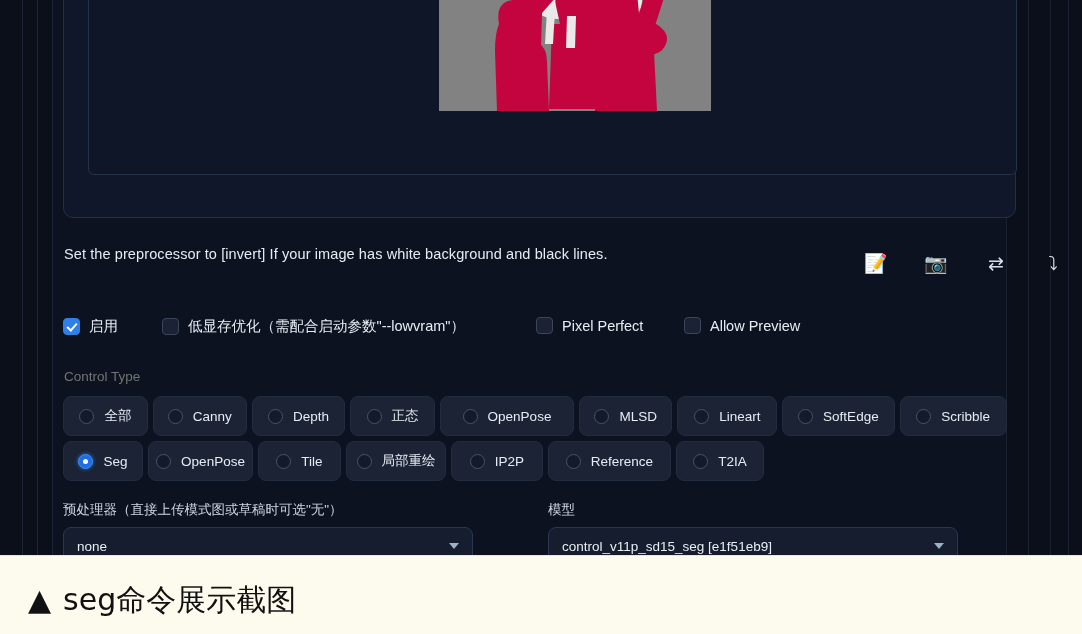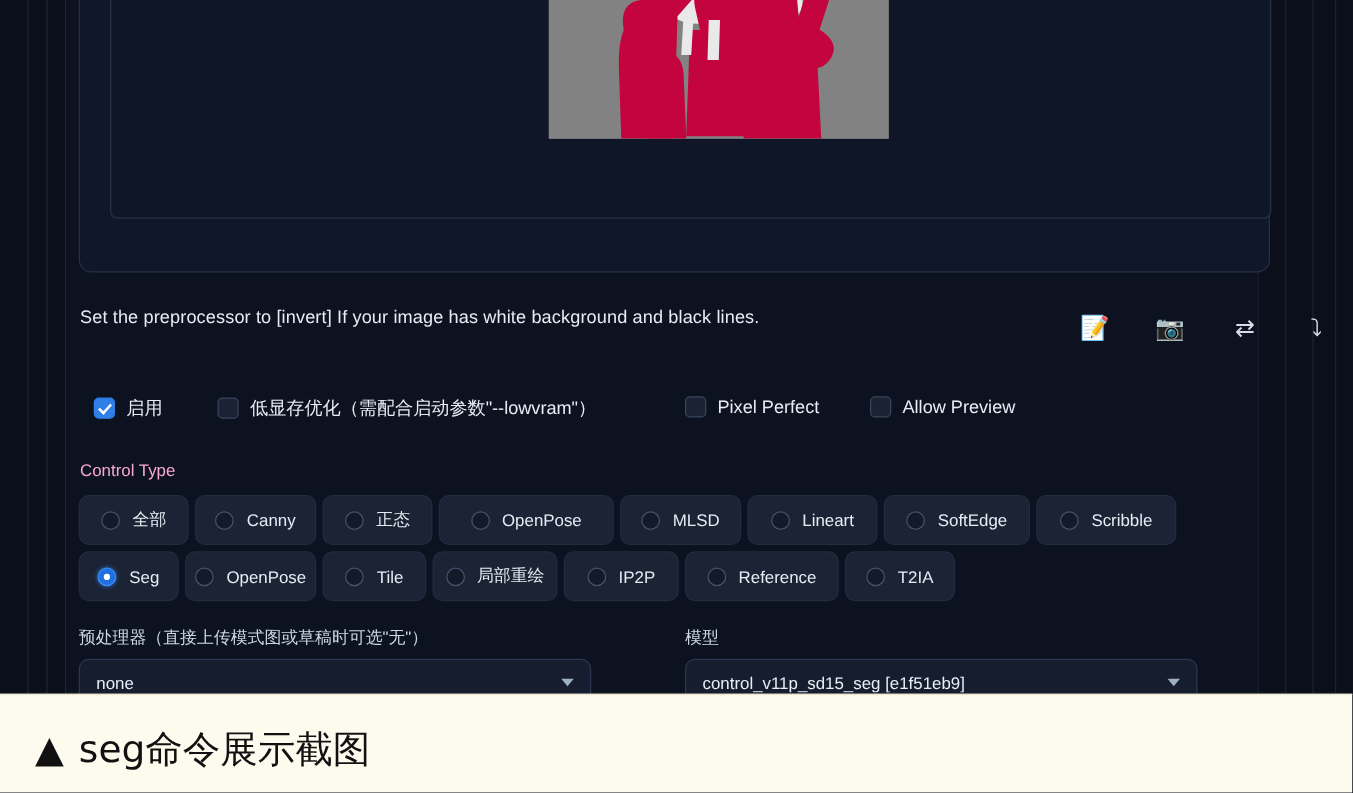--- a/index.html
+++ b/index.html
@@ -54,34 +54,34 @@
     text-align:center;cursor:pointer;color:#d8dee8;
     font-family:"DejaVu Sans","Liberation Sans",sans-serif;
   }
   .ic.i1{left:55px;}
   .ic.i2{left:115px;}
   .ic.i3{left:175px;}
   .ic.i4{left:232px;}
 
   
   .cb-row{position:absolute;left:10px;top:317px;height:24px;}
-  .cb{position:absolute;top:0;display:flex;align-items:center;gap:9px;cursor:pointer;margin-left:12px;}
+  .cb{position:absolute;top:0;display:flex;align-items:center;gap:9px;cursor:pointer;}
   .box{
     width:17px;height:17px;border-radius:4px;border:1px solid #39465c;
     background:#1a2233;box-sizing:border-box;flex:none;position:relative;
   }
   .box.on{background:#2f7fe8;border-color:#2f7fe8;}
   .box.on:after{
     content:"";position:absolute;left:5px;top:2px;width:4px;height:8px;
     border:solid #fff;border-width:0 2px 2px 0;transform:rotate(42deg);
   }
   .cb span{font-size:14.5px;color:#e8edf4;white-space:nowrap;}
 
   
-  .ct-label{position:absolute;left:11px;top:369px;font-size:13.5px;color:#f9a8d4;}
+  .ct-label{position:absolute;left:11px;top:369px;font-size:13.5px;color:#737373;}
   .ct-grid{position:absolute;left:10px;top:396px;width:944px;}
   .ct-row{display:flex;gap:5px;margin-bottom:5px;}
   .pill{
     height:40px;border-radius:8px;background:#1b2troubleshoot;
     background:#1b2334;border:1px solid #222c3f;
     display:flex;align-items:center;justify-content:center;gap:10px;
     box-sizing:border-box;cursor:pointer;padding:0 14px;
   }
   .radio{
     width:15px;height:15px;border-radius:50%;
@@ -197,20 +197,24 @@
     <div class="ct-grid">
       <div class="ct-row">
         <div class="pill" style="width:88px">
           <span class="radio"></span>
           <span>全部</span>
         </div>
         <div class="pill" style="width:97px">
           <span class="radio"></span>
           <span>Canny</span>
         </div>
+        <div class="pill" style="width:97px">
+          <span class="radio"></span>
+          <span>Depth</span>
+        </div>
         <div class="pill" style="width:88px">
           <span class="radio"></span>
           <span>正态</span>
         </div>
         <div class="pill" style="width:140px">
           <span class="radio"></span>
           <span>OpenPose</span>
         </div>
         <div class="pill" style="width:97px">
           <span class="radio"></span>

